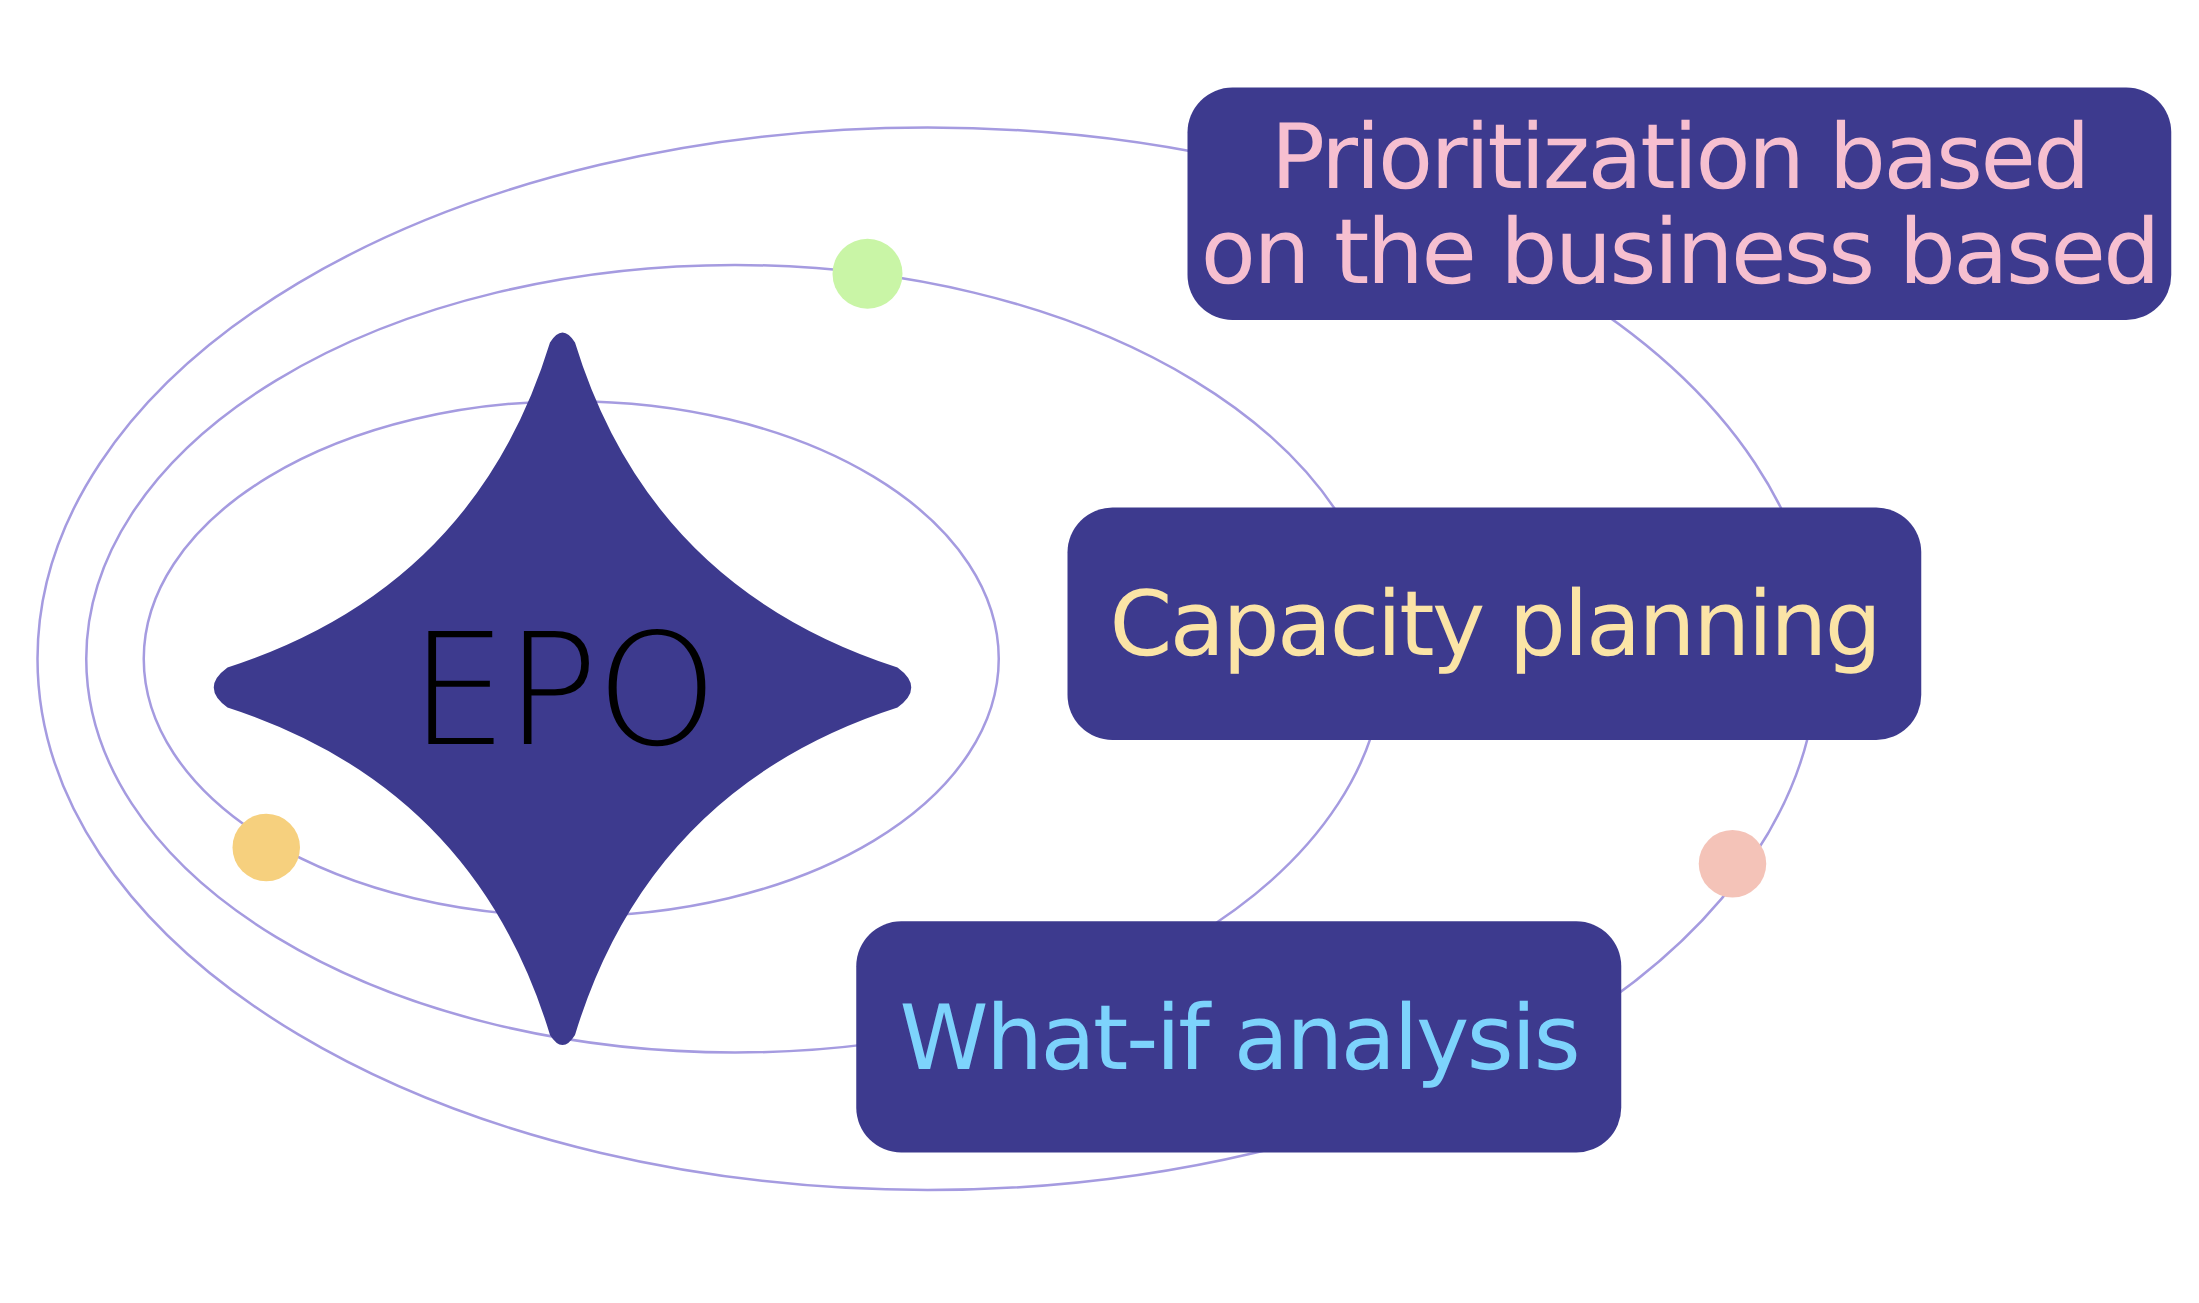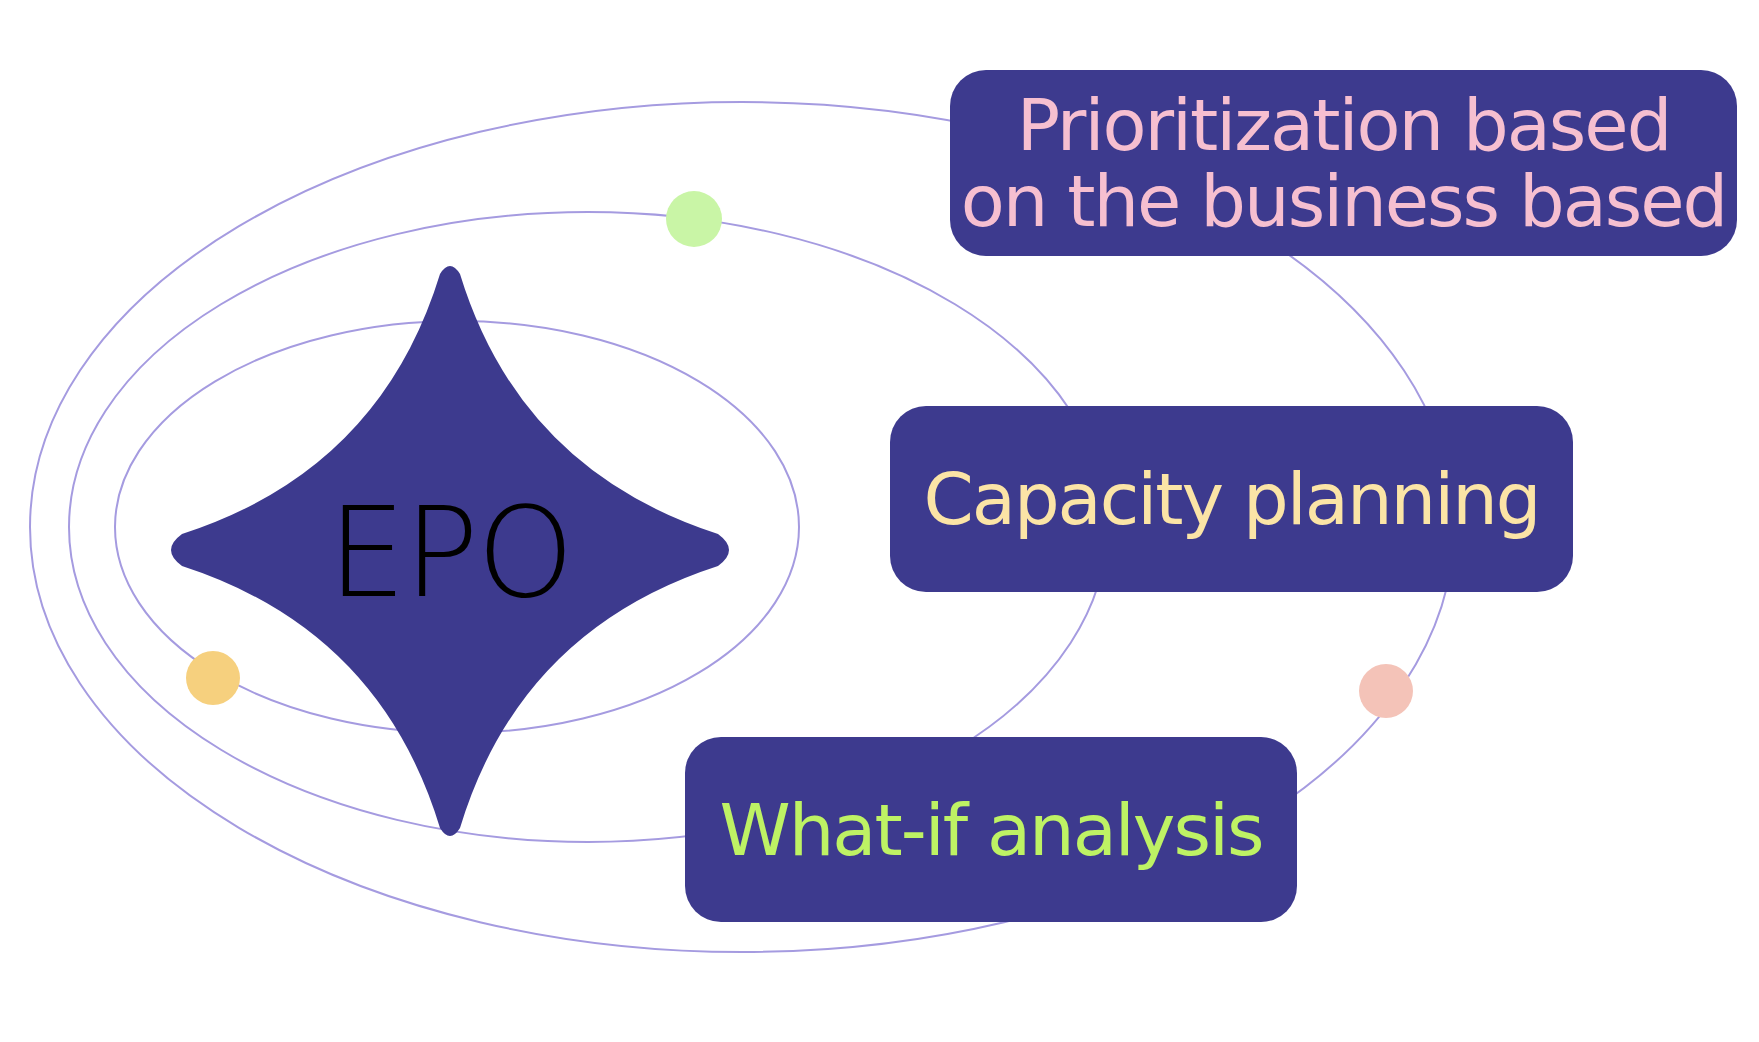--- a/index.html
+++ b/index.html
@@ -67,30 +67,29 @@
       top: 70px;
       width: 787px;
       height: 186px;
     }
     #box-prioritization .line { color: #F6BFD0; }
     #box-capacity {
       left: 854px;
       top: 406px;
       width: 683px;
       height: 186px;
-      margin-left: 36px;
     }
     #box-capacity .line { color: #FBE4A6; }
     #box-whatif {
       left: 685px;
       top: 737px;
       width: 612px;
       height: 185px;
     }
-    #box-whatif .line { color: #bef264; }
+    #box-whatif .line { color: #7dd3fc; }
   </style>
 </head>
 <body>
 
 <div id="canvas">
 
   <svg class="bg" viewBox="0 0 1759 1042" xmlns="http://www.w3.org/2000/svg">
 
     <ellipse cx="742" cy="527" rx="712" ry="425" fill="none" stroke="#A59BE0" stroke-width="2"></ellipse>
 

